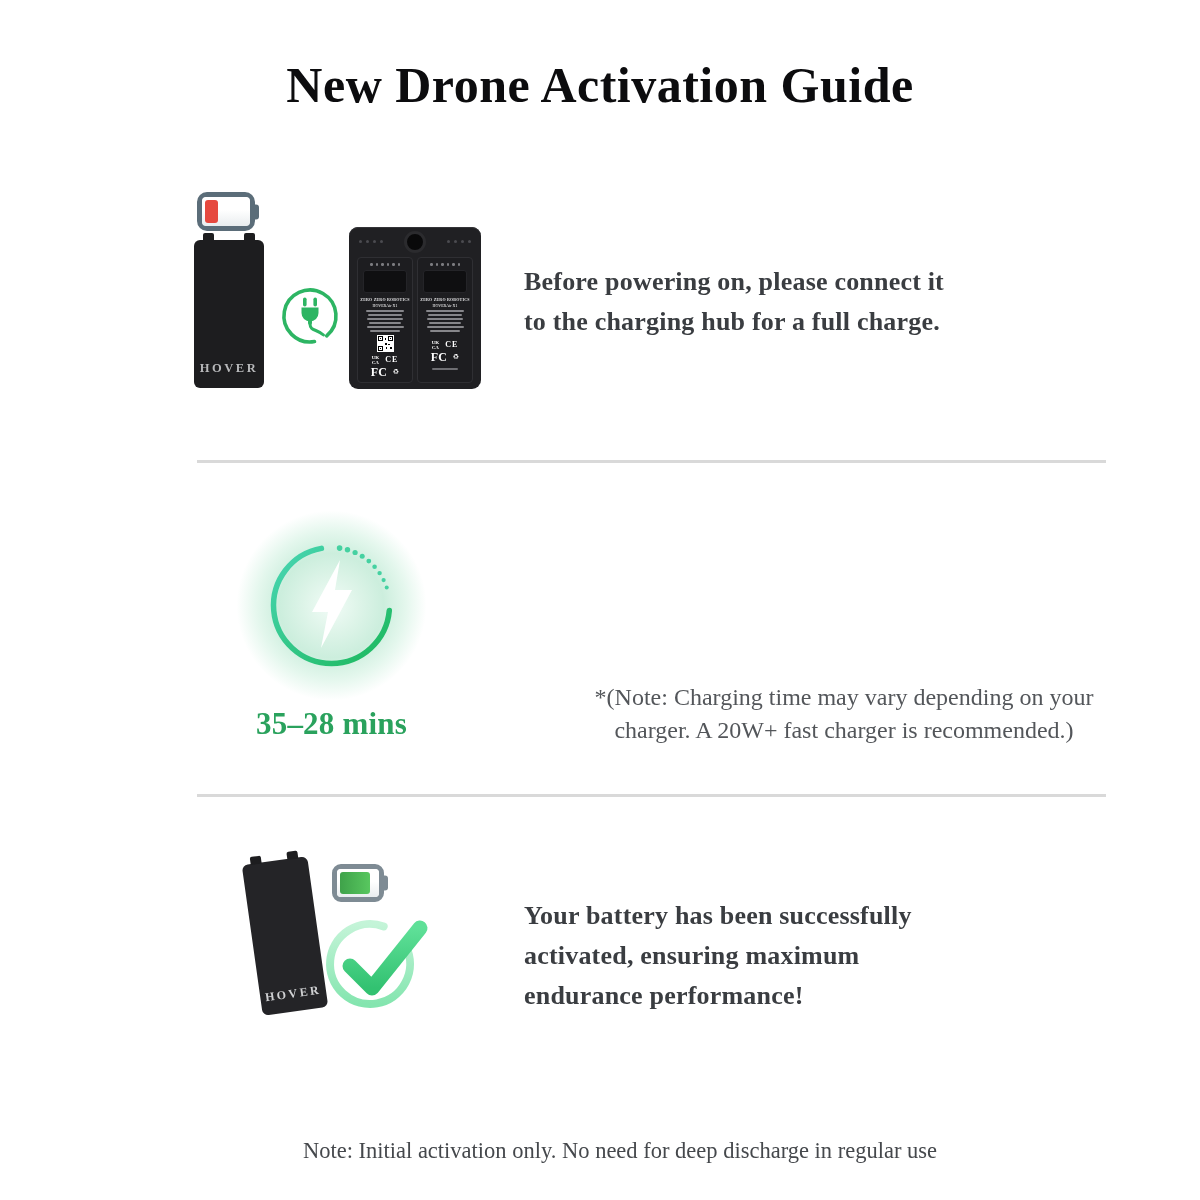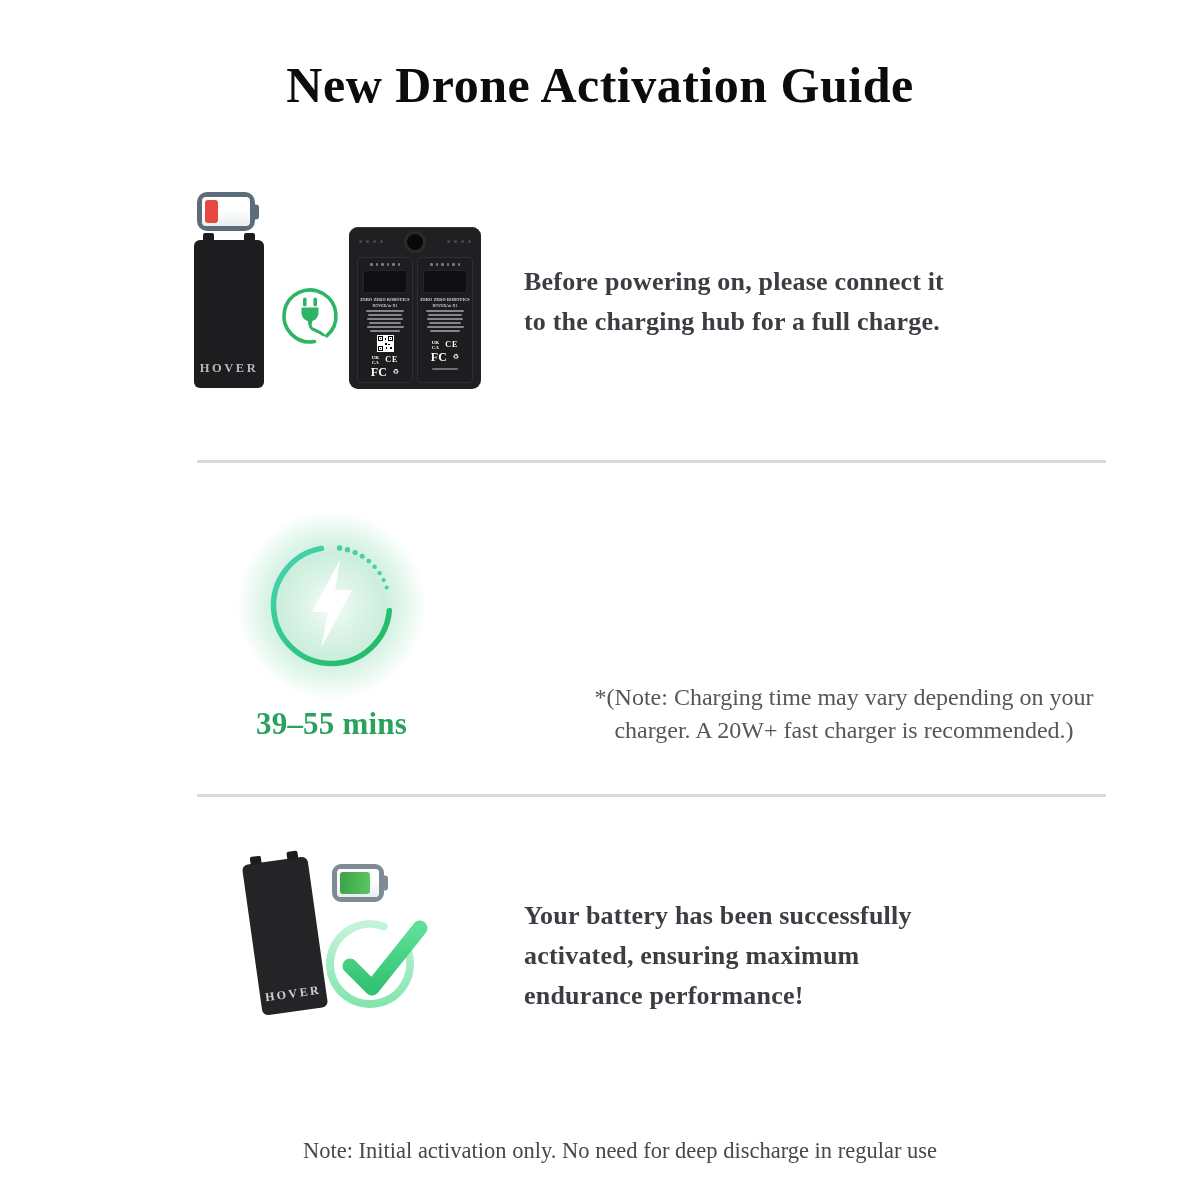--- a/index.html
+++ b/index.html
@@ -266,21 +266,21 @@
         <circle cx="128.2" cy="48.3" r="2.5"></circle>
       <circle cx="134.8" cy="53.1" r="2.4"></circle>
         <circle cx="140.6" cy="58.7" r="2.3"></circle>
       <circle cx="145.6" cy="65.1" r="2.2"></circle>
         <circle cx="149.6" cy="72.1" r="2.1"></circle>
       <circle cx="152.7" cy="79.6" r="2.0"></circle>
     </g>
     <polygon points="106,52 78,104 94,104 87,140 118,82 101,82" fill="#ffffff"></polygon>
   </svg>
 
-  <div class="mins">39–55 mins</div>
+  <div class="mins">35–28 mins</div>
 
   <p class="note-text t2-note">*(Note: Charging time may vary depending on your
 charger. A 20W+ fast charger is recommended.)</p>
 
   <hr class="divider d2">
 
   <div class="battery battery-3">
     <span class="tab t1"></span>
     <span class="tab t2"></span>
     <span class="brand">HOVER</span>

